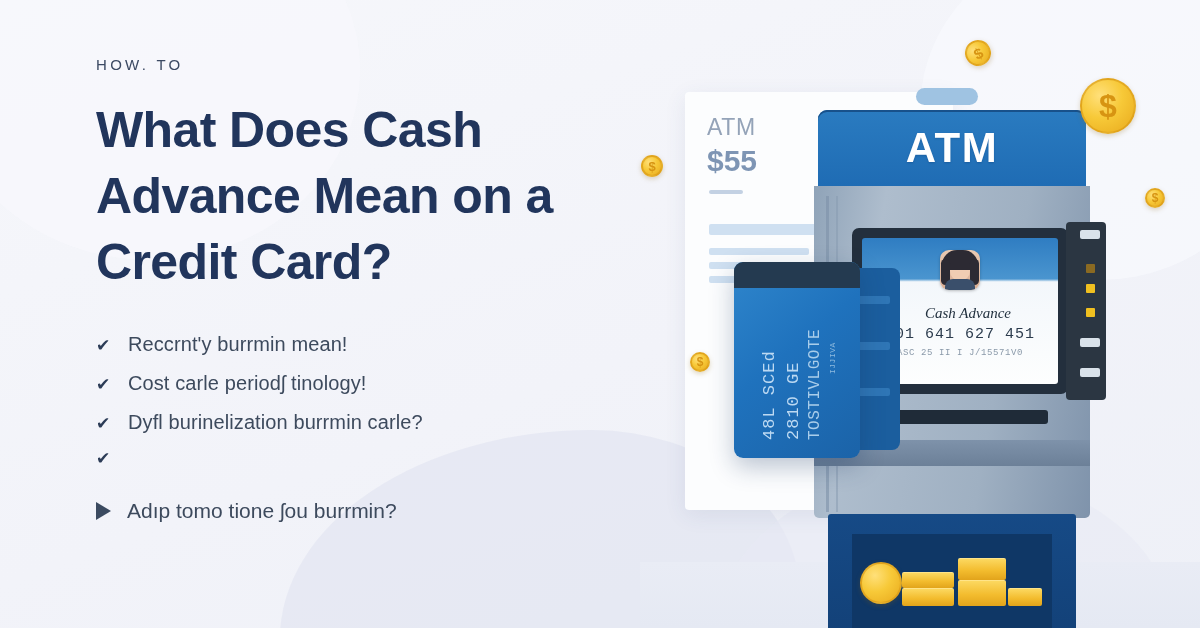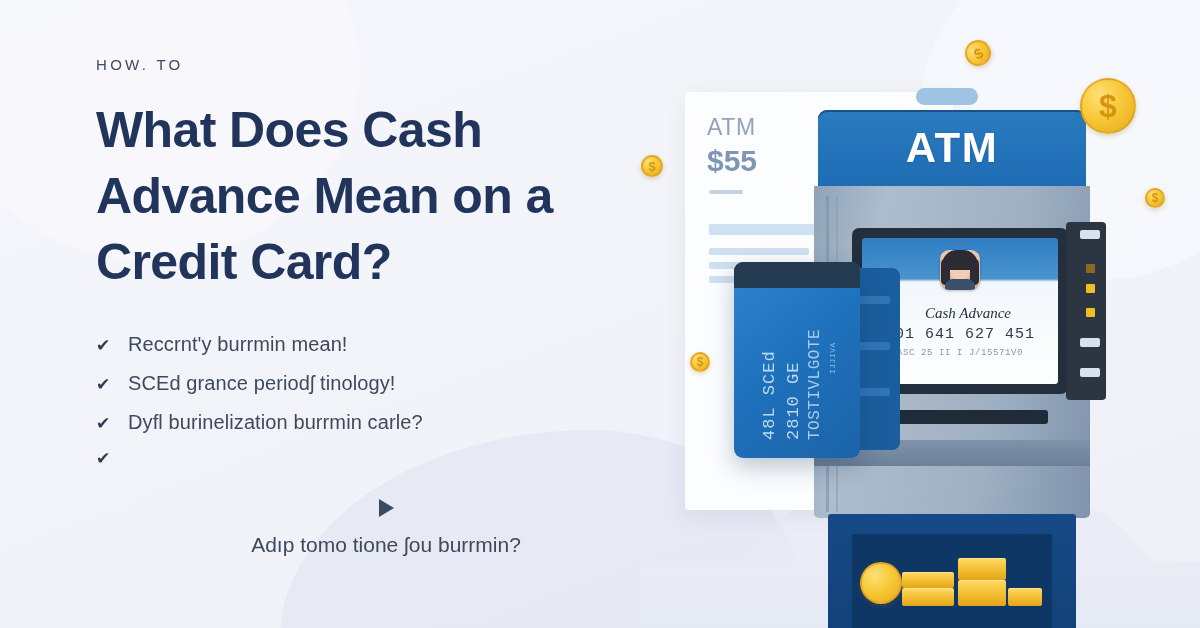--- a/index.html
+++ b/index.html
@@ -25,21 +25,21 @@
   .left { position:absolute; left:96px; top:56px; width:580px; }
   .eyebrow { font-size:15px; letter-spacing:3.3px; color:#3c4a63; font-weight:400; }
   .headline { margin-top:24px; font-size:50px; line-height:1.32; font-weight:700;
               color:#21355c; letter-spacing:-.6px; max-width:520px; }
 
   .checklist { margin-top:38px; }
   .check-row { display:flex; align-items:baseline; gap:15px; margin-bottom:16px; }
   .check-ico { flex:none; width:17px; color:#2c3c57; font-size:17px; line-height:1; }
   .check-txt { font-size:20px; color:#3d4a5d; letter-spacing:.1px; }
 
-  .cta-row { display:flex; align-items:center; gap:16px; margin-top:32px;flex-direction:column; }
+  .cta-row { display:flex; align-items:center; gap:16px; margin-top:32px; }
   .cta-tri { flex:none; width:0; height:0; border-left:15px solid #3b4a60;
              border-top:9px solid transparent; border-bottom:9px solid transparent; }
   .cta-txt { font-size:21px; color:#3d4a5d; }
 
   
   .art { position:absolute; left:640px; top:0; width:560px; height:628px; }
 
   
   .paper { position:absolute; left:45px; top:92px; width:268px; height:418px;
            background:#fcfdfe; border-radius:4px;
@@ -147,21 +147,21 @@
     <div class="eyebrow">HOW. TO</div>
     <h1 class="headline">What Does Cash Advance Mean on a Credit Card?</h1>
 
     <div class="checklist">
       <div class="check-row">
         <span class="check-ico">✔</span>
         <span class="check-txt">Reccrnt'y burrmin mean!</span>
       </div>
       <div class="check-row">
         <span class="check-ico">✔</span>
-        <span class="check-txt">SCEd grance periodʃ tinology!</span>
+        <span class="check-txt">Cost carle periodʃ tinology!</span>
       </div>
       <div class="check-row">
         <span class="check-ico">✔</span>
         <span class="check-txt">Dyfl burinelization burrmin carle?</span>
       </div>
       <div class="check-row">
         <span class="check-ico">✔</span>
       </div>
     </div>
 

